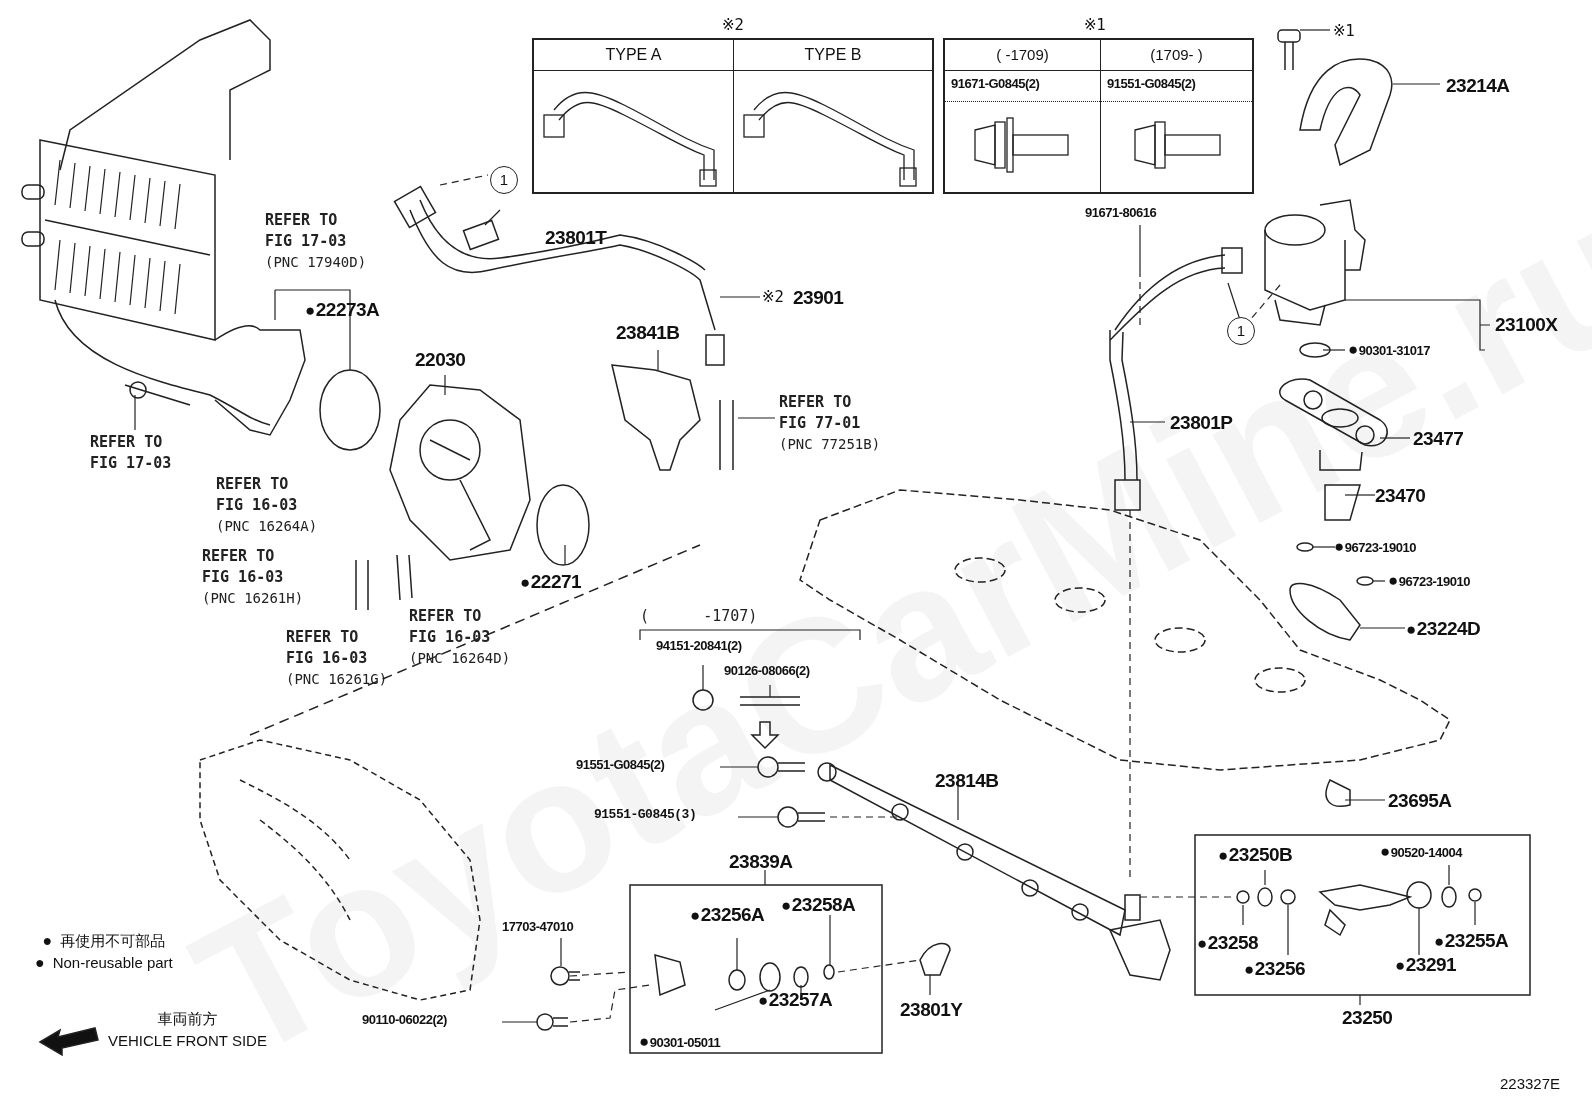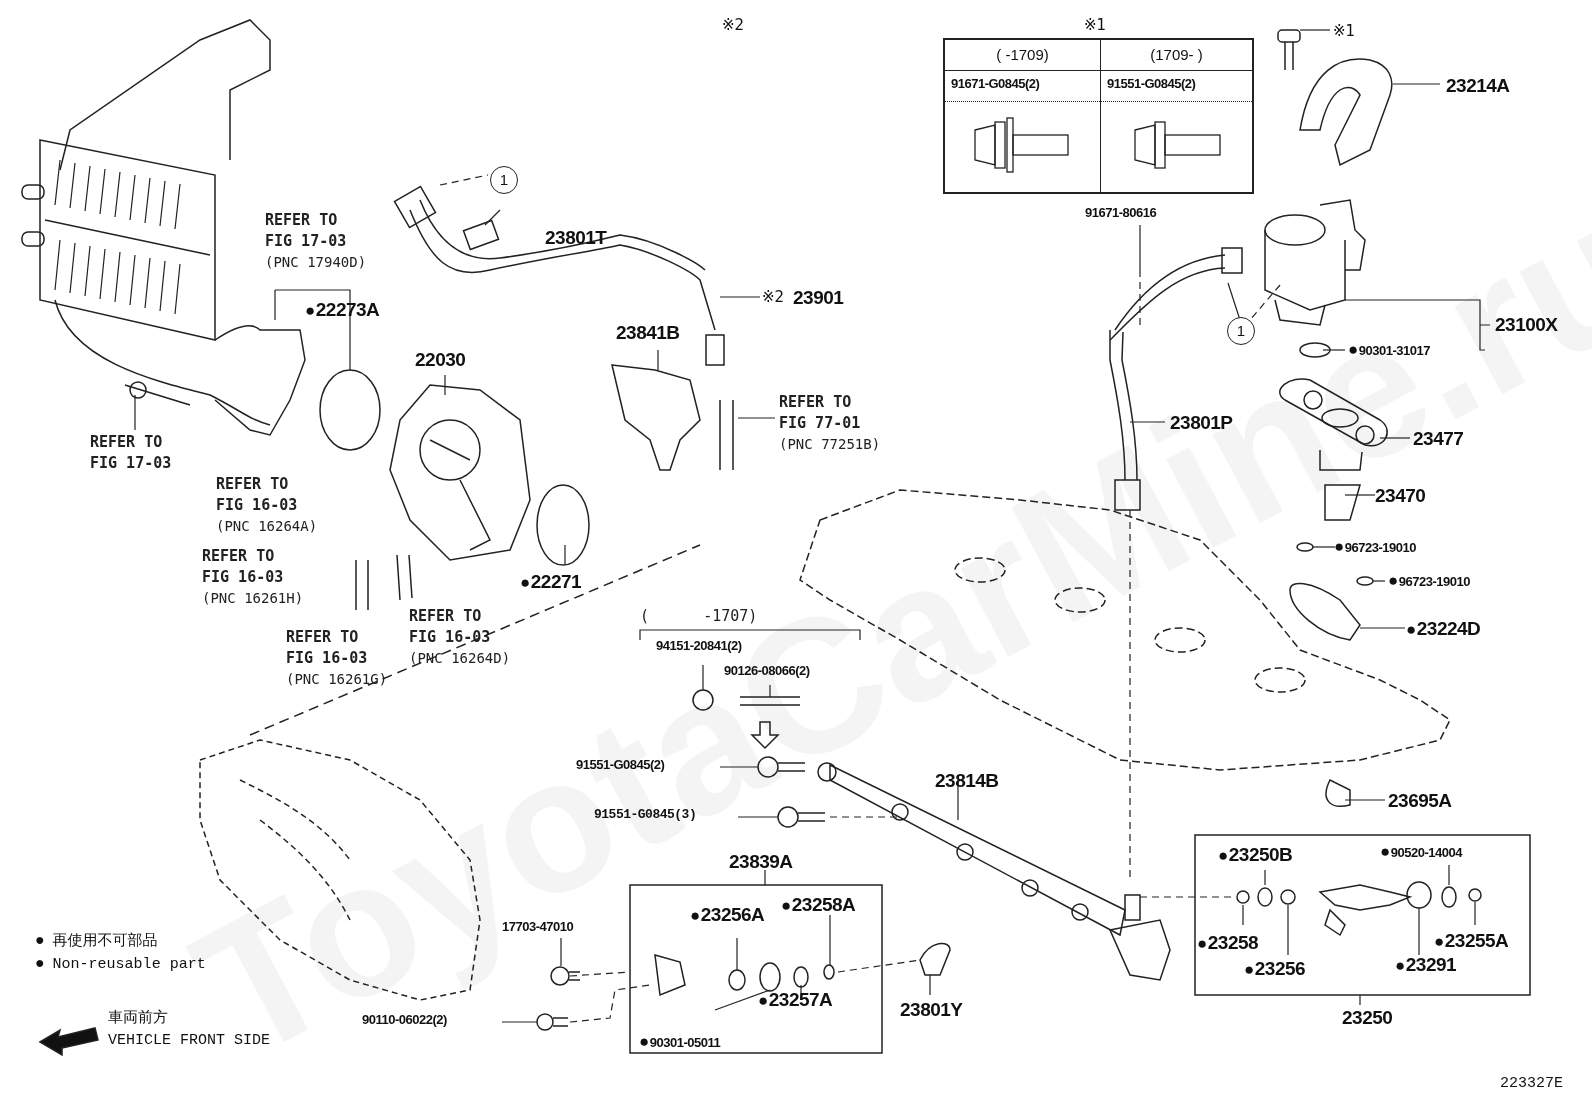--- a/index.html
+++ b/index.html
@@ -5,21 +5,21 @@
   html,body{margin:0;padding:0;background:#ffffff;}
   body{width:1592px;height:1099px;position:relative;overflow:hidden;font-family:"DejaVu Sans Mono","Liberation Mono",monospace;color:#111;}
   #stage{position:absolute;left:0;top:0;width:1592px;height:1099px;}
   .lbl{position:absolute;font-family:"Liberation Sans Narrow","Liberation Sans",sans-serif;font-weight:bold;font-size:19px;letter-spacing:-0.5px;white-space:nowrap;color:#111;line-height:1;}
   .lbl.sm{font-size:13px;}
   .ref{position:absolute;font-family:"DejaVu Sans Mono",monospace;font-weight:bold;font-size:15px;line-height:21px;white-space:pre;color:#222;}
   .ref .pnc{font-weight:normal;font-size:14px;}
   .dot::before{content:"●";font-size:17px;margin-right:1px;}
   .tbl{position:absolute;border:2px solid #222;background:#fff;}
   .th{position:absolute;font-family:"Liberation Sans",sans-serif;font-size:16px;text-align:center;}
-  .legend{position:absolute;font-family:Liberation Mono, monospace;font-size:15px;line-height:22px;}
+  .legend{position:absolute;font-family:Liberation Sans, sans-serif;font-size:15px;line-height:22px;text-align:center;}
   .legend .b{font-size:16px;margin-right:8px;}
   .mark{position:absolute;font-family:"DejaVu Sans",sans-serif;font-size:15px;}
   .circnum{position:absolute;width:26px;height:26px;border:1.5px solid #222;border-radius:50%;font-family:"Liberation Sans",sans-serif;font-size:15px;text-align:center;line-height:26px;background:#fff;}
   svg{position:absolute;left:0;top:0;}
   .watermark{position:absolute;font-family:"Liberation Sans",sans-serif;font-size:190px;font-weight:bold;color:rgba(0,0,0,0.045);transform:rotate(-28deg);left:120px;top:520px;white-space:nowrap;pointer-events:none;}
 </style>
 </head>
 <body>
 
 <div id="stage">
@@ -216,20 +216,34 @@
       <path d="M1280 285 L1250 320"></path>
     </g>
 
     <rect x="630" y="885" width="252" height="168"></rect>
     <rect x="1195" y="835" width="335" height="160"></rect>
 
     <path d="M40 1042 L60 1030 L58 1037 L95 1028 L98 1040 L62 1048 L62 1055 Z" fill="#111"></path>
   </svg>
 
   <div class="mark" style="left:722px;top:16px;">※2</div>
+  <div class="tbl" style="left:532px;top:38px;width:398px;height:152px;">
+    <div style="position:absolute;left:199px;top:0;width:1px;height:152px;background:#222;"></div>
+    <div style="position:absolute;left:0;top:30px;width:398px;height:1px;background:#222;"></div>
+    <div class="th" style="left:0;top:6px;width:199px;">TYPE A</div>
+    <div class="th" style="left:200px;top:6px;width:198px;">TYPE B</div>
+    <svg width="398" height="152" fill="none" stroke="#222" stroke-width="1.3">
+      <path d="M20 70 C40 45 60 50 90 65 C130 85 150 100 180 110 L180 140 M25 80 C45 55 60 60 90 75 C130 95 150 108 170 115 L170 140"></path>
+      <rect x="10" y="75" width="20" height="22"></rect>
+        <rect x="166" y="130" width="16" height="16"></rect>
+      <path d="M220 70 C240 45 260 50 290 65 C330 85 350 100 380 110 L380 140 M225 80 C245 55 260 60 290 75 C330 95 350 108 370 115 L370 140"></path>
+      <rect x="210" y="75" width="20" height="22"></rect>
+        <rect x="366" y="128" width="16" height="18"></rect>
+    </svg>
+  </div>
 
   <div class="mark" style="left:1084px;top:16px;">※1</div>
   <div class="tbl" style="left:943px;top:38px;width:307px;height:152px;">
     <div style="position:absolute;left:155px;top:0;width:1px;height:152px;background:#222;"></div>
     <div style="position:absolute;left:0;top:30px;width:307px;height:1px;background:#222;"></div>
     <div style="position:absolute;left:0;top:61px;width:307px;height:1px;border-top:1px dotted #222;"></div>
     <div class="th" style="left:0;top:6px;width:155px;font-size:15px;">(      -1709)</div>
     <div class="th" style="left:156px;top:6px;width:151px;font-size:15px;">(1709-      )</div>
     <div class="lbl sm" style="left:6px;top:37px;">91671-G0845(2)</div>
     <div class="lbl sm" style="left:162px;top:37px;">91551-G0845(2)</div>

